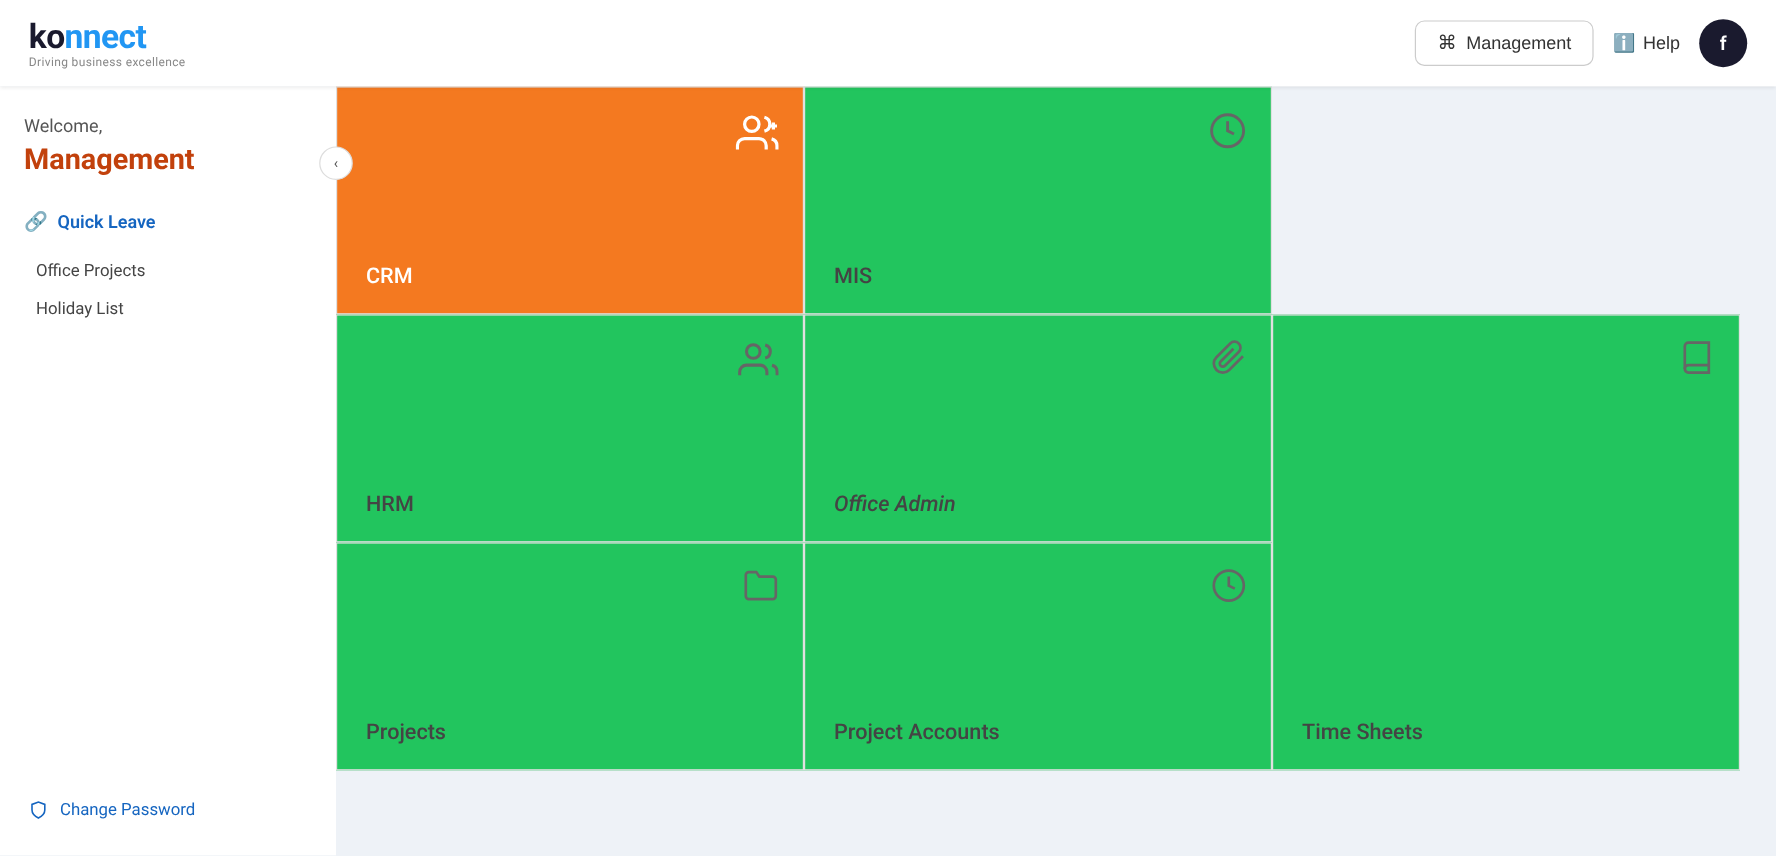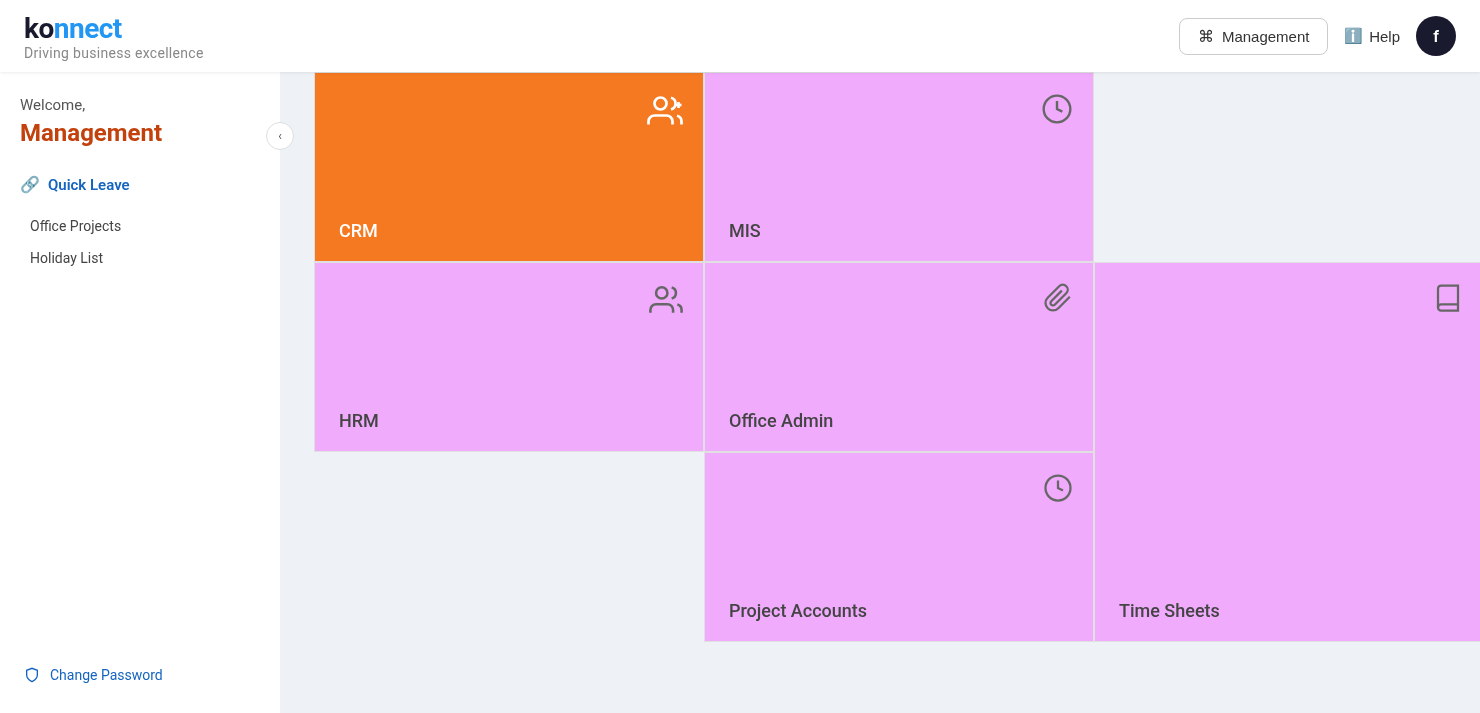--- a/index.html
+++ b/index.html
@@ -29,21 +29,21 @@
     }
     .logo-name {
       font-size: 28px;
       font-weight: 700;
       color: #1a1a2e;
       letter-spacing: -0.5px;
     }
     .logo-name span.ko { color: #1a1a2e; }
     .logo-name span.nnect { color: #2196f3; }
     .logo-tagline {
-      font-size: 14px;
+      font-size: 10px;
       color: #888;
       letter-spacing: 0.3px;
     }
     .header-right {
       display: flex;
       align-items: center;
       gap: 16px;
     }
     .controller-btn {
       display: flex;
@@ -163,30 +163,29 @@
       color: #1565c0;
       cursor: pointer;
       padding: 6px 4px;
     }
 
     
     .main {
       flex: 1;
       overflow: auto;
       background: #eef2f7;
-      padding-left: 34px;
     }
     .grid-container {
       display: grid;
       grid-template-columns: 390px 390px 390px;
       grid-template-rows: auto auto auto;
     }
 
     .grid-tile {
-      background: #f0abfc;
+      background: #22c55e;
       border: 1px solid #e0e0e0;
       min-height: 190px;
       display: flex;
       flex-direction: column;
       justify-content: space-between;
       padding: 20px 24px 20px 24px;
       cursor: pointer;
       position: relative;
       transition: box-shadow 0.2s;
     }
@@ -297,22 +296,30 @@
           <svg width="34" height="34" viewBox="0 0 24 24" fill="none" stroke="#666" stroke-width="1.8">
             <path d="M17 21v-2a4 4 0 0 0-4-4H5a4 4 0 0 0-4 4v2"></path>
             <circle cx="9" cy="7" r="4"></circle>
             <path d="M23 21v-2a4 4 0 0 0-3-3.87"></path>
             <path d="M16 3.13a4 4 0 0 1 0 7.75"></path>
           </svg>
         </div>
         <div class="tile-label">HRM</div>
       </div>
 
-
-      <div class="grid-tile" style="grid-column:2; grid-row:2; grid-row: span 1;">
+      <div class="grid-tile" style="grid-column:1; grid-row:3;">
+        <div class="svg-icon">
+          <svg width="30" height="30" viewBox="0 0 24 24" fill="none" stroke="#666" stroke-width="1.8">
+            <path d="M22 19a2 2 0 0 1-2 2H4a2 2 0 0 1-2-2V5a2 2 0 0 1 2-2h5l2 3h9a2 2 0 0 1 2 2z"></path>
+          </svg>
+        </div>
+        <div class="tile-label">Projects</div>
+      </div>
+
+      <div class="grid-tile" style="grid-column:2; grid-row:2; grid-row: span 1; font-style: italic;">
         <div class="svg-icon">
           <svg width="30" height="30" viewBox="0 0 24 24" fill="none" stroke="#666" stroke-width="1.8">
             <path d="M21.44 11.05l-9.19 9.19a6 6 0 0 1-8.49-8.49l9.19-9.19a4 4 0 0 1 5.66 5.66l-9.2 9.19a2 2 0 0 1-2.83-2.83l8.49-8.48"></path>
           </svg>
         </div>
         <div class="tile-label">Office Admin</div>
       </div>
 
       <div class="grid-tile" style="grid-column:2; grid-row:3;">
         <div class="svg-icon">

